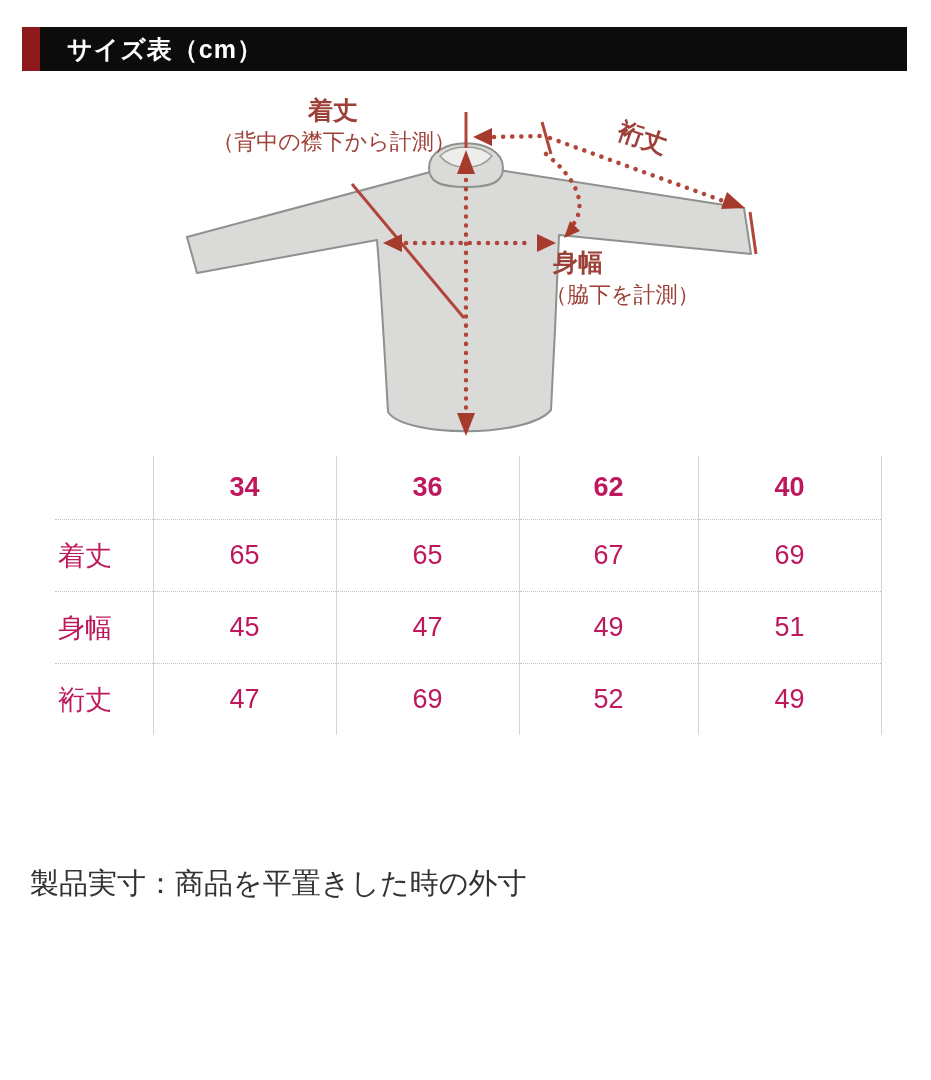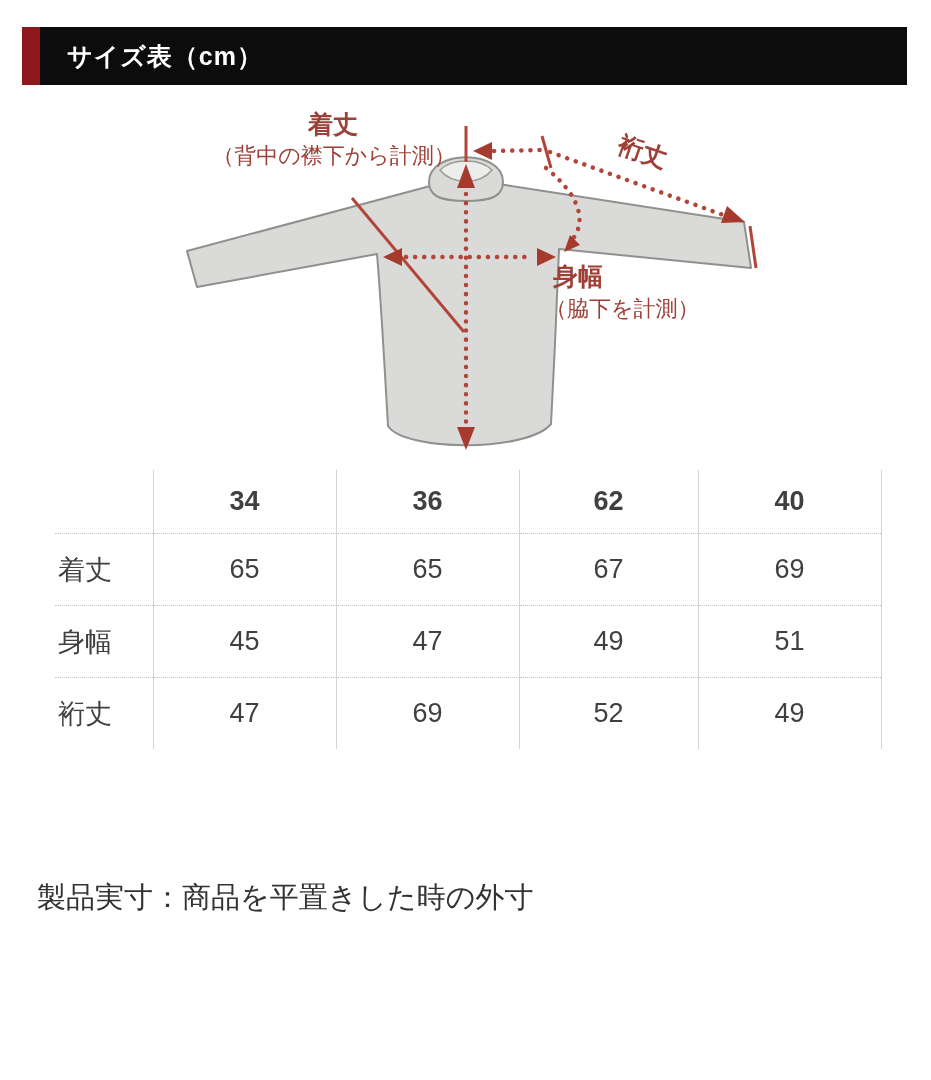--- a/index.html
+++ b/index.html
@@ -1,42 +1,42 @@
 <!DOCTYPE html>
 <html><head>
 <meta charset="utf-8">
 <style>
   html,body{margin:0;padding:0;background:#ffffff;width:931px;height:1080px;overflow:hidden;
     font-family:"Liberation Sans","DejaVu Sans",sans-serif;-webkit-font-smoothing:antialiased;}
   .page{position:relative;width:931px;height:1080px;background:#fff;}
 
   
-  .titlebar{display:flex;align-items:stretch;margin:27px 24px 0 22px;height:58px;background:#0c0c0c;}
+  .titlebar{display:flex;align-items:stretch;margin:27px 24px 0 22px;height:44px;background:#0c0c0c;}
   .titlebar .accent{width:18px;background:#8d191d;flex:none;}
   .titlebar .title{color:#ffffff;font-size:25px;font-weight:700;letter-spacing:1px;
     display:flex;align-items:center;padding-left:27px;}
 
   
   svg.diagram{display:block;width:931px;height:385px;}
   .dg-label{fill:#9d4138;}
   .dg-label-main{font-size:25px;font-weight:600;}
   .dg-label-sub{font-size:22px;}
 
   
   table.sizes{border-collapse:collapse;table-layout:fixed;width:826px;margin-left:55px;
-    font-size:27px;color:#404040;}
+    font-size:27px;color:#be185d;}
   table.sizes th,table.sizes td{border-right:1px solid #d4d4d4;text-align:center;
     font-weight:400;padding:0;}
   table.sizes thead th{height:63px;font-weight:700;}
   table.sizes tbody td{height:71px;border-top:1px dotted #c4c4c4;}
   table.sizes .rowlabel{text-align:left;padding-left:3px;}
 
   
   .notes{margin:126px 34px 0 30px;color:#333333;font-size:29px;line-height:1.58;}
-  .notes p{margin:7px;}
+  .notes p{margin:0;}
 </style>
 </head>
 <body>
 
 <div class="page">
 
   <div class="titlebar">
     <div class="accent"></div>
     <div class="title">サイズ表（cm）</div>
   </div>

